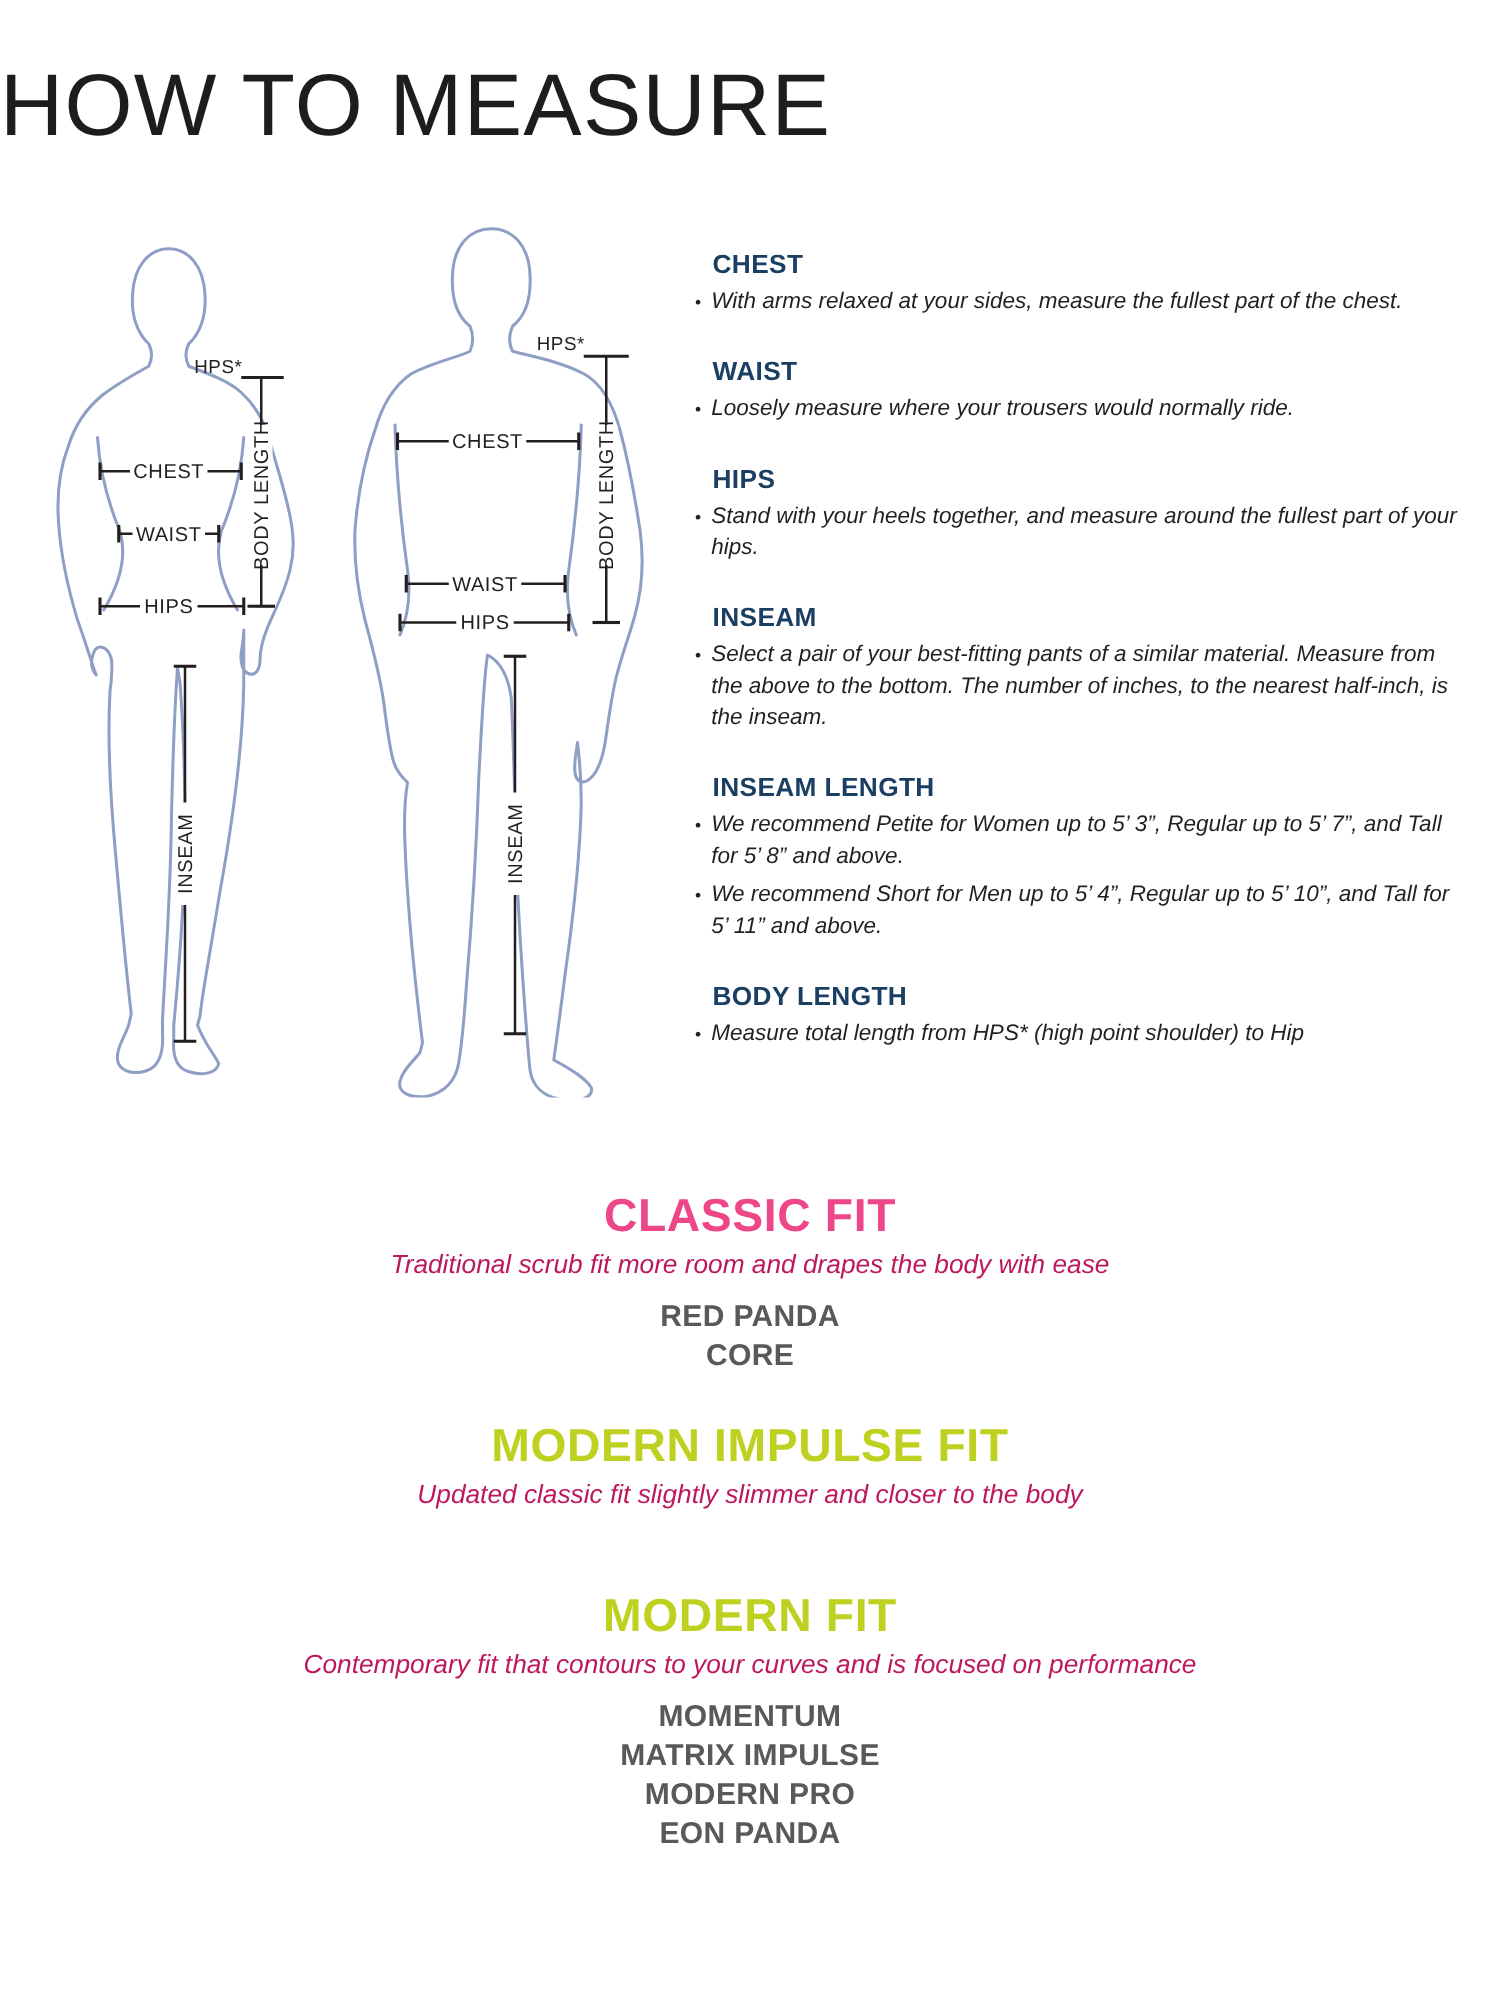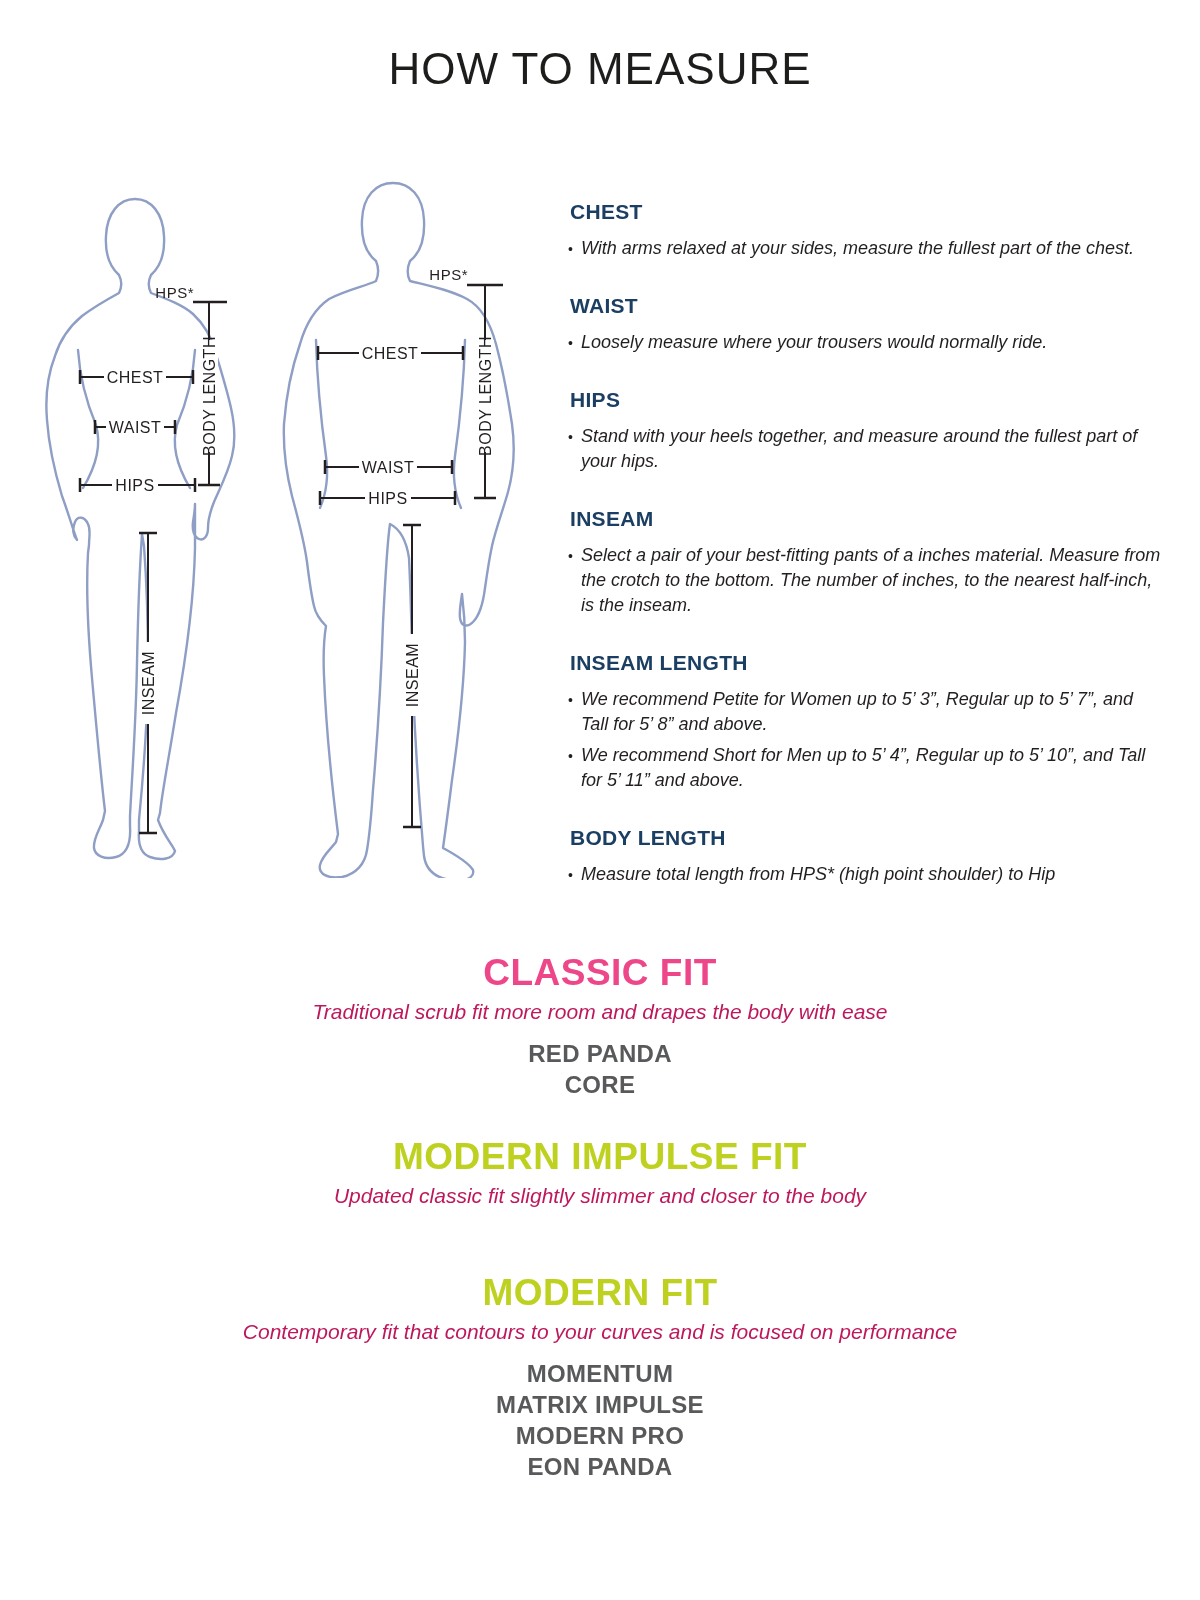--- a/index.html
+++ b/index.html
@@ -2,41 +2,41 @@
 <html><head>
 <meta charset="utf-8">
 <style>
   html,body { margin:0; padding:0; background:#ffffff; }
   .page {
     position:relative; width:1200px; height:1600px; background:#ffffff;
     font-family:"Liberation Sans", sans-serif; overflow:hidden; color:#231f20;
   }
   .title {
     position:absolute; top:44px; left:0; width:100%;
-    text-align:center; font-size:44px; font-weight:400;
+    text-align:left; font-size:70px; font-weight:400;
     letter-spacing:1px; color:#1d1d1b; white-space:nowrap;
   }
   
   .fig { position:absolute; }
   .fig-female { left:18px;  top:168px; width:250px; height:710px; }
   .fig-male   { left:268px; top:158px; width:260px; height:720px; }
   .silhouette { fill:none; stroke:#8e9ec4; stroke-width:2.4; stroke-linejoin:round; stroke-linecap:round; }
   .mline  { stroke:#231f20; stroke-width:2; }
   .mtick  { stroke:#231f20; stroke-width:2.5; }
   .mlabel { font-family:"Liberation Sans", sans-serif; font-size:16px; fill:#231f20; letter-spacing:0.5px; }
   .mlabel-sm { font-size:15px; }
   .label-bg { fill:#ffffff; }
   
   .measure-col { position:absolute; left:556px; top:200px; width:620px; }
   .m-section { margin:0 0 33px 0; }
   .m-section h3 {
     margin:0 0 4px 14px; font-size:21px; font-weight:bold;
     color:#1b3e63; letter-spacing:0.3px;
   }
-  .m-bullets { margin:12px; padding:0; list-style:none; }
+  .m-bullets { margin:0; padding:0; list-style:none; }
   .m-bullets li {
     position:relative; padding-left:13px; font-style:italic;
     font-size:18px; line-height:25px; color:#231f20;
   }
   .m-bullets li::before {
     content:"\2022"; position:absolute; left:0; top:1px;
     font-style:normal; font-size:14px;
   }
   .m-bullets li + li { margin-top:6px; }
   
@@ -191,21 +191,21 @@
     <div class="m-section">
       <h3>HIPS</h3>
       <ul class="m-bullets">
         <li>Stand with your heels together, and measure around the fullest part of your hips.</li>
       </ul>
     </div>
 
     <div class="m-section">
       <h3>INSEAM</h3>
       <ul class="m-bullets">
-        <li>Select a pair of your best-fitting pants of a inches material. Measure from the crotch to the bottom. The number of inches, to the nearest half-inch, is the inseam.</li>
+        <li>Select a pair of your best-fitting pants of a similar material. Measure from the above to the bottom. The number of inches, to the nearest half-inch, is the inseam.</li>
       </ul>
     </div>
 
     <div class="m-section">
       <h3>INSEAM LENGTH</h3>
       <ul class="m-bullets">
         <li>We recommend Petite for Women up to 5’ 3”, Regular up to 5’ 7”, and Tall for 5’ 8” and above.</li>
         <li>We recommend Short for Men up to 5’ 4”, Regular up to 5’ 10”, and Tall for 5’ 11” and above.</li>
       </ul>
     </div>

